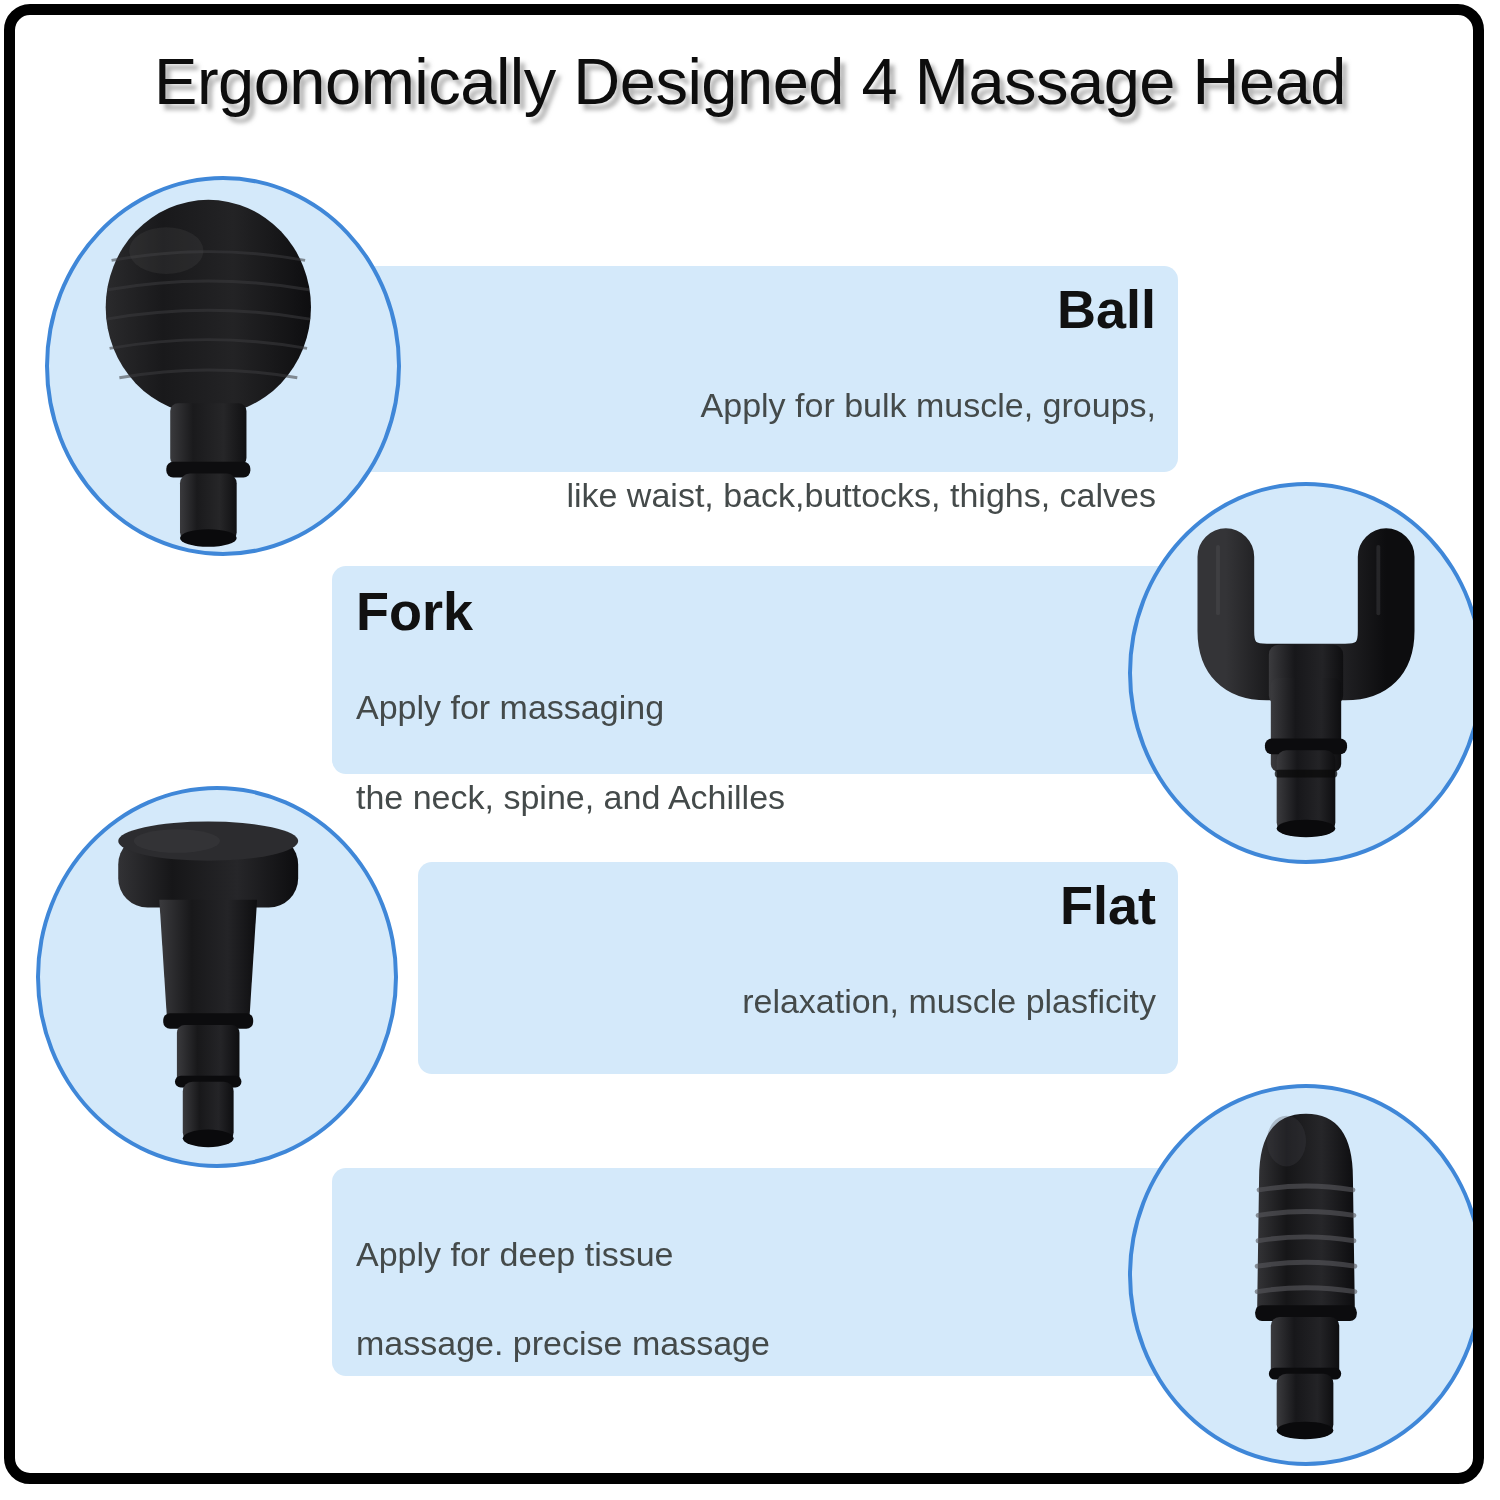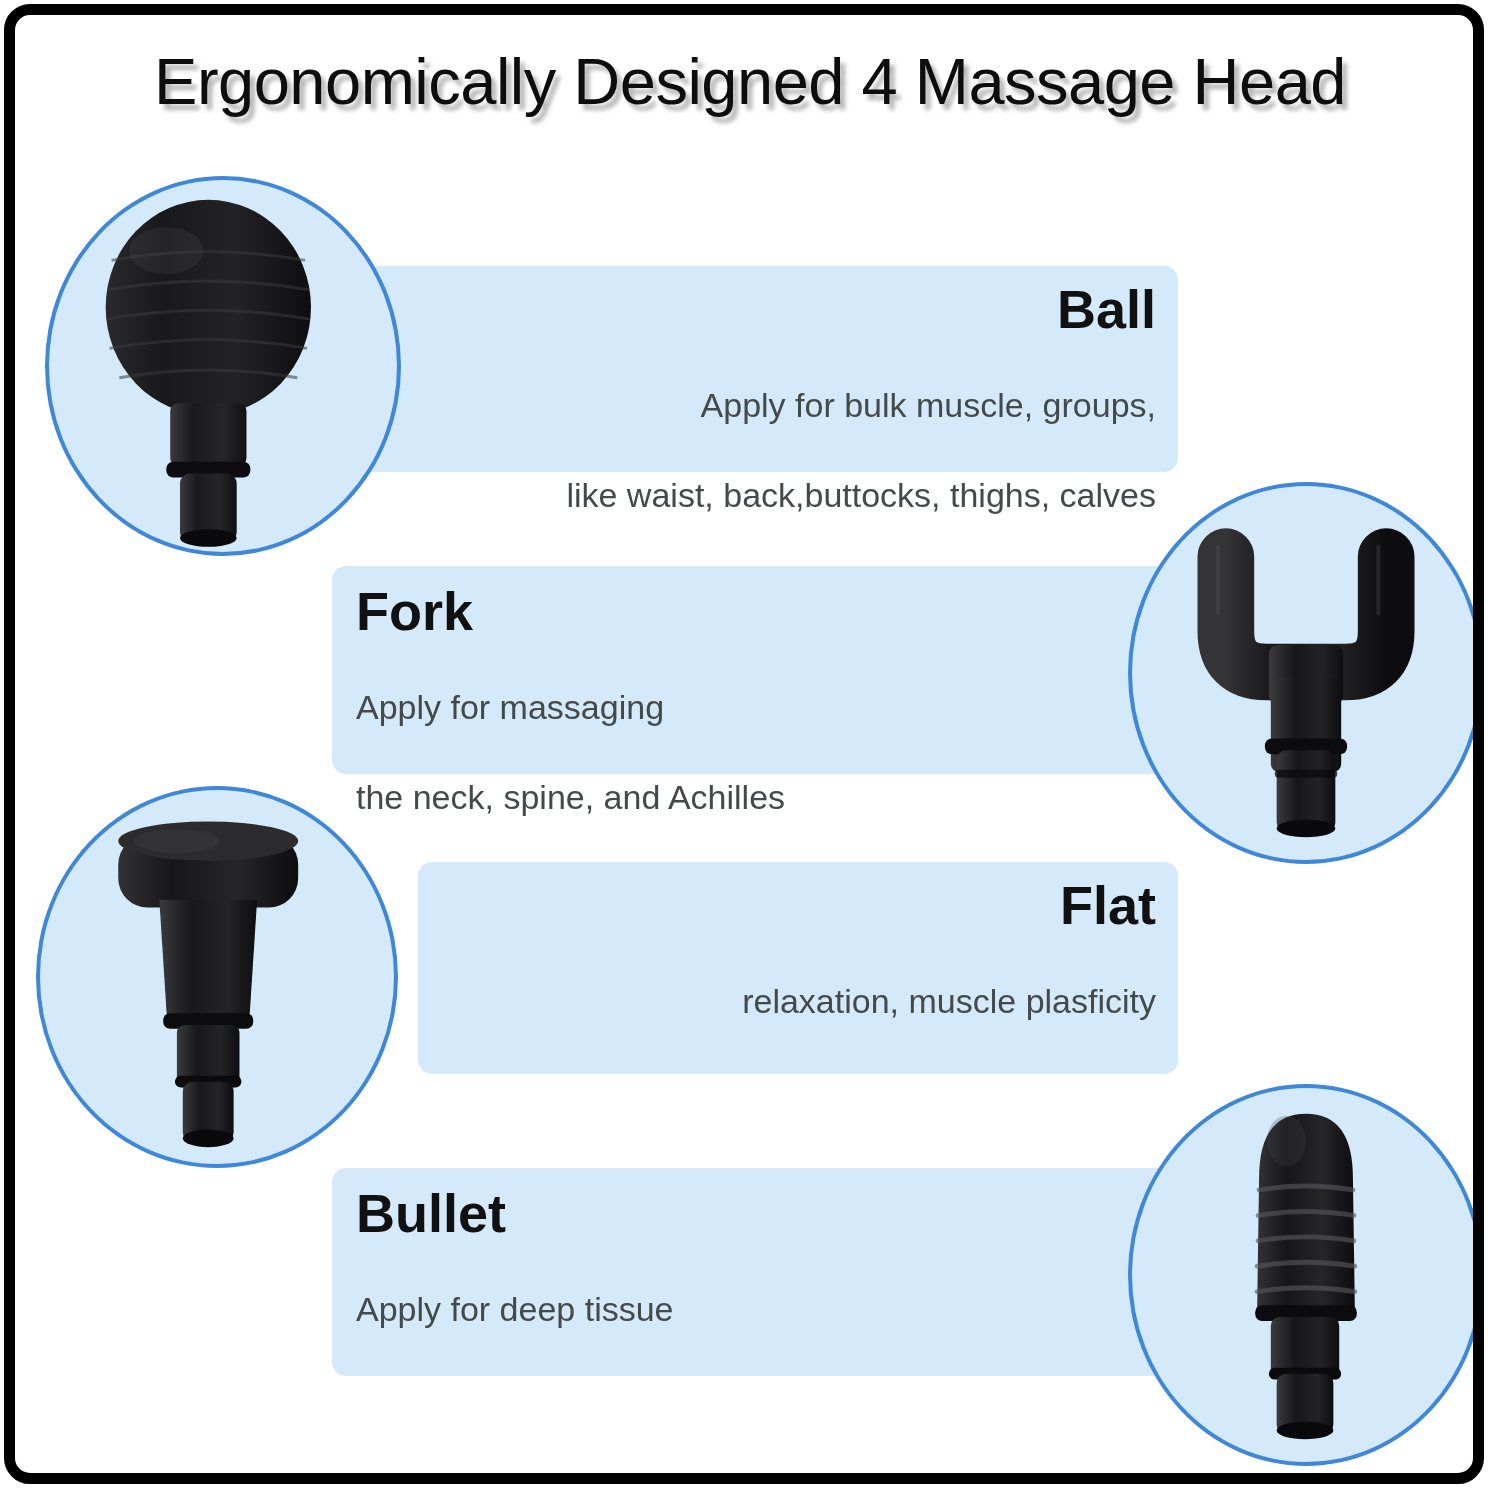--- a/index.html
+++ b/index.html
@@ -108,22 +108,22 @@
     <div class="body">Apply for massaging</div>
     <div class="body">the neck, spine, and Achilles</div>
   </div>
 
   <div class="callout align-right" id="box-flat">
     <div class="head">Flat</div>
     <div class="body">relaxation, muscle plasficity</div>
   </div>
 
   <div class="callout align-left" id="box-bullet">
-    <div class="head">Bullet</div>
     <div class="body">Apply for deep tissue</div>
+    <div class="body">massage. precise massage</div>
   </div>
 
   <div class="circle" id="circ-ball">
     <svg viewBox="0 0 356 380">
       <defs>
         <linearGradient id="gBall" x1="0" y1="0" x2="1" y2="0">
           <stop offset="0" stop-color="#2a2a2c"></stop>
           <stop offset="0.28" stop-color="#19191b"></stop>
           <stop offset="0.62" stop-color="#232325"></stop>
           <stop offset="1" stop-color="#0e0e10"></stop>

